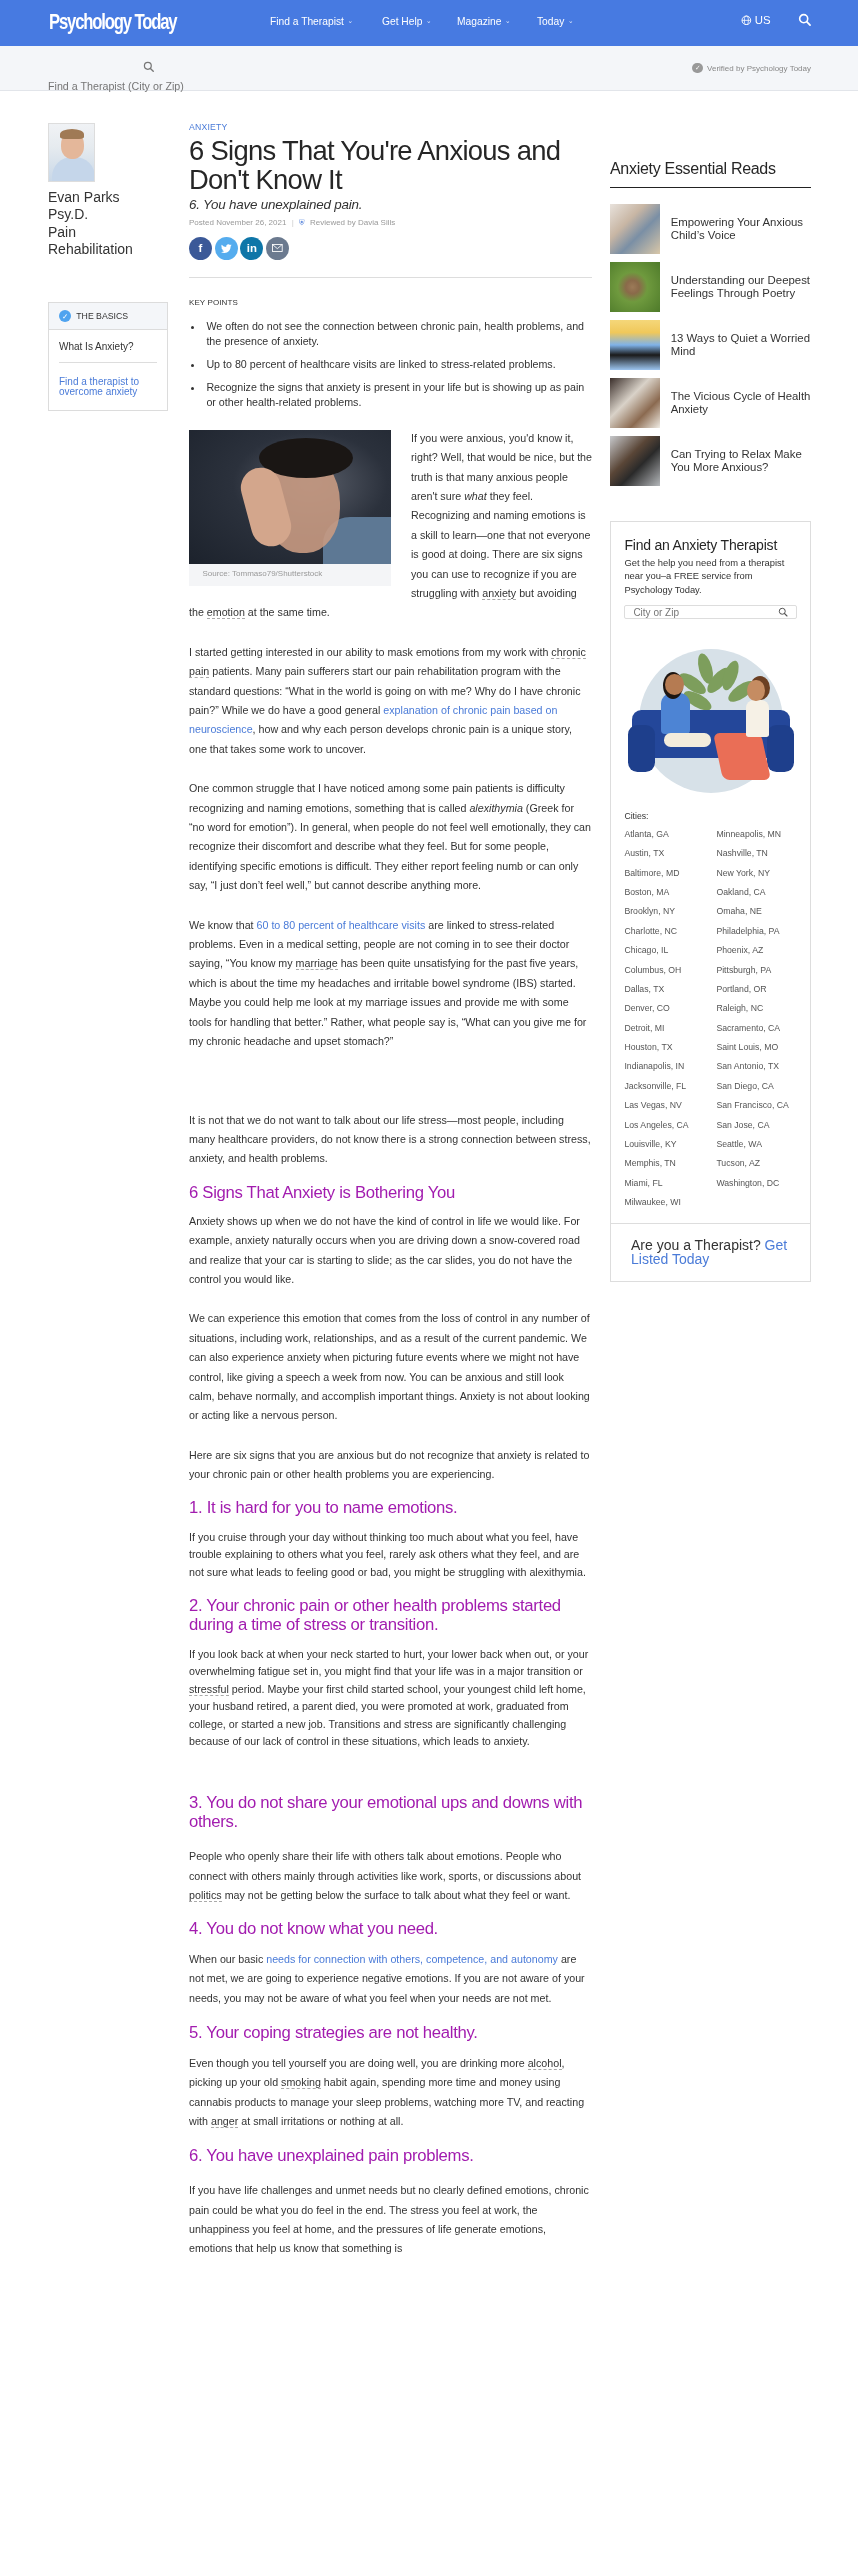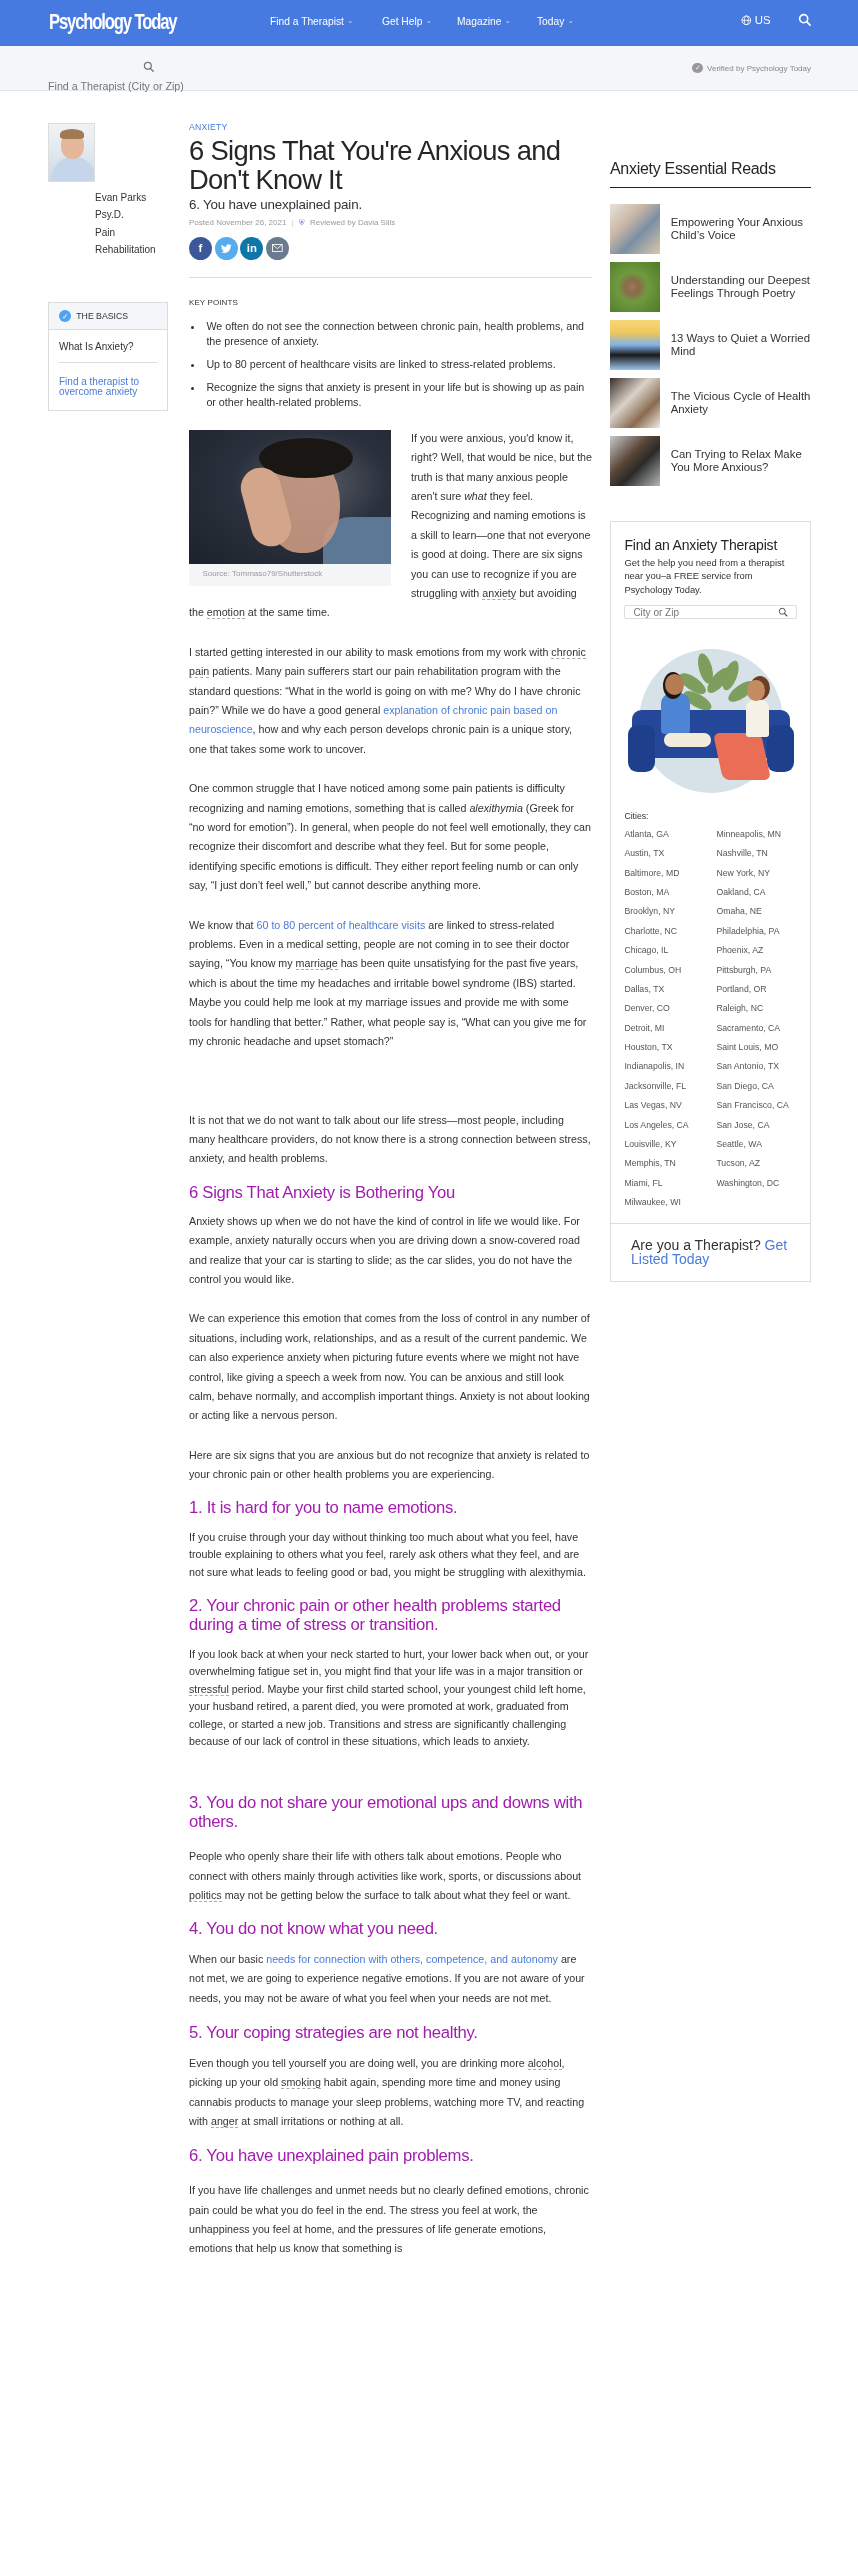--- a/index.html
+++ b/index.html
@@ -22,32 +22,32 @@
     .subsearch input { border: none; background: transparent; font-size: 10.7px; color: #777; width: 201px; outline: none; font-family: "Liberation Sans", sans-serif; }
     .verified { position: absolute; right: 48px; top: 16.7px; display: flex; align-items: center; gap: 4px; color: #888; font-size: 8px; }
     .verified .chk { width: 10.7px; height: 10.7px; border-radius: 50%; background: #999; color: #fff; font-size: 6.7px; display: inline-flex; align-items: center; justify-content: center; }
 
     
     .author { position: absolute; left: 48px; top: 123px; width: 100px; }
     .author-photo { width: 47px; height: 59px; border: 0.7px solid #ddd; background: linear-gradient(180deg,#f0f2f5 0%,#e6ebef 40%,#c9d8e8 100%); position: relative; overflow: hidden; }
     .author-photo .head { position: absolute; left: 12px; top: 6.7px; width: 23px; height: 28px; border-radius: 50% 50% 45% 45%; background: #e4b79a; }
     .author-photo .hair { position: absolute; left: 11.4px; top: 4.7px; width: 24px; height: 10.7px; border-radius: 50% 50% 20% 20%; background: #a07a55; }
     .author-photo .body { position: absolute; left: 2.7px; top: 33px; width: 43px; height: 27px; border-radius: 20px 20px 0 0; background: #c5d6ea; }
-    .author-name { margin-top: 6.7px; font-size: 10px; color: #333; line-height: 17.4px; margin-left: 47px; }
+    .author-name { margin-top: 6.7px; font-size: 14px; color: #333; line-height: 17.4px; }
     .basics { position: absolute; left: 48px; top: 302px; width: 120px; border: 0.7px solid #dcdcdc; background: #fff; }
     .basics-head { background: #f4f6f9; border-bottom: 0.7px solid #dcdcdc; height: 27px; display: flex; align-items: center; padding-left: 10px; gap: 5.3px; font-size: 8.7px; color: #333; }
     .basics-head .check { width: 12px; height: 12px; border-radius: 50%; background: #4fa3ef; color: #fff; font-size: 7.4px; display: inline-flex; align-items: center; justify-content: center; }
     .basics-item { margin: 0 10px; padding: 10.7px 0; font-size: 10px; color: #333; border-bottom: 0.7px solid #ddd; }
     .basics-link { margin: 0 10px; padding: 13.4px 0 12px; font-size: 10px; line-height: 10.7px; color: #4a7bd8; }
 
     
     .main { position: absolute; left: 189px; top: 122px; width: 403px; }
     .kicker { color: #4a7bd8; font-size: 8.7px; letter-spacing: 0.2px; }
     h1.title { font-family: "Liberation Sans", sans-serif; font-weight: normal; font-size: 27.4px; line-height: 29px; color: #262626; margin-top: 4px; letter-spacing: -0.7px; }
-    .subtitle { font-size: 13.4px; color: #333; margin-top: 2.7px; letter-spacing: -0.2px; }
+    .subtitle { font-size: 13.4px; color: #333; margin-top: 2.7px; letter-spacing: -0.2px; font-style: italic; }
     .meta { font-size: 8px; color: #999; margin-top: 6.7px; display: flex; align-items: center; gap: 5.3px; }
     .meta .sep { color: #ccc; }
     .meta .shield { color: #4a7bd8; font-size: 7.4px; }
     .share { display: flex; gap: 2.7px; margin-top: 9.4px; }
     .share span { width: 23px; height: 23px; border-radius: 50%; color: #fff; display: inline-flex; align-items: center; justify-content: center; font-weight: bold; font-size: 11.4px; cursor: pointer; }
     .fb { background: #3b5998; } .tw { background: #55acee; } .li { background: #0e76a8; } .em { background: #6b7a8f; font-size: 10px !important; }
     .rule { height: 0.7px; background: #ddd; margin-top: 17.4px; width: 403px; }
     .kp-label { font-size: 8px; color: #333; margin-top: 20px; letter-spacing: 0.1px; }
     .kp-list { margin-top: 12px; padding-left: 14.7px; }
     .kp-list li { font-size: 10.7px; line-height: 14.7px; color: #333; margin-bottom: 8.7px; padding-left: 2.7px; }

